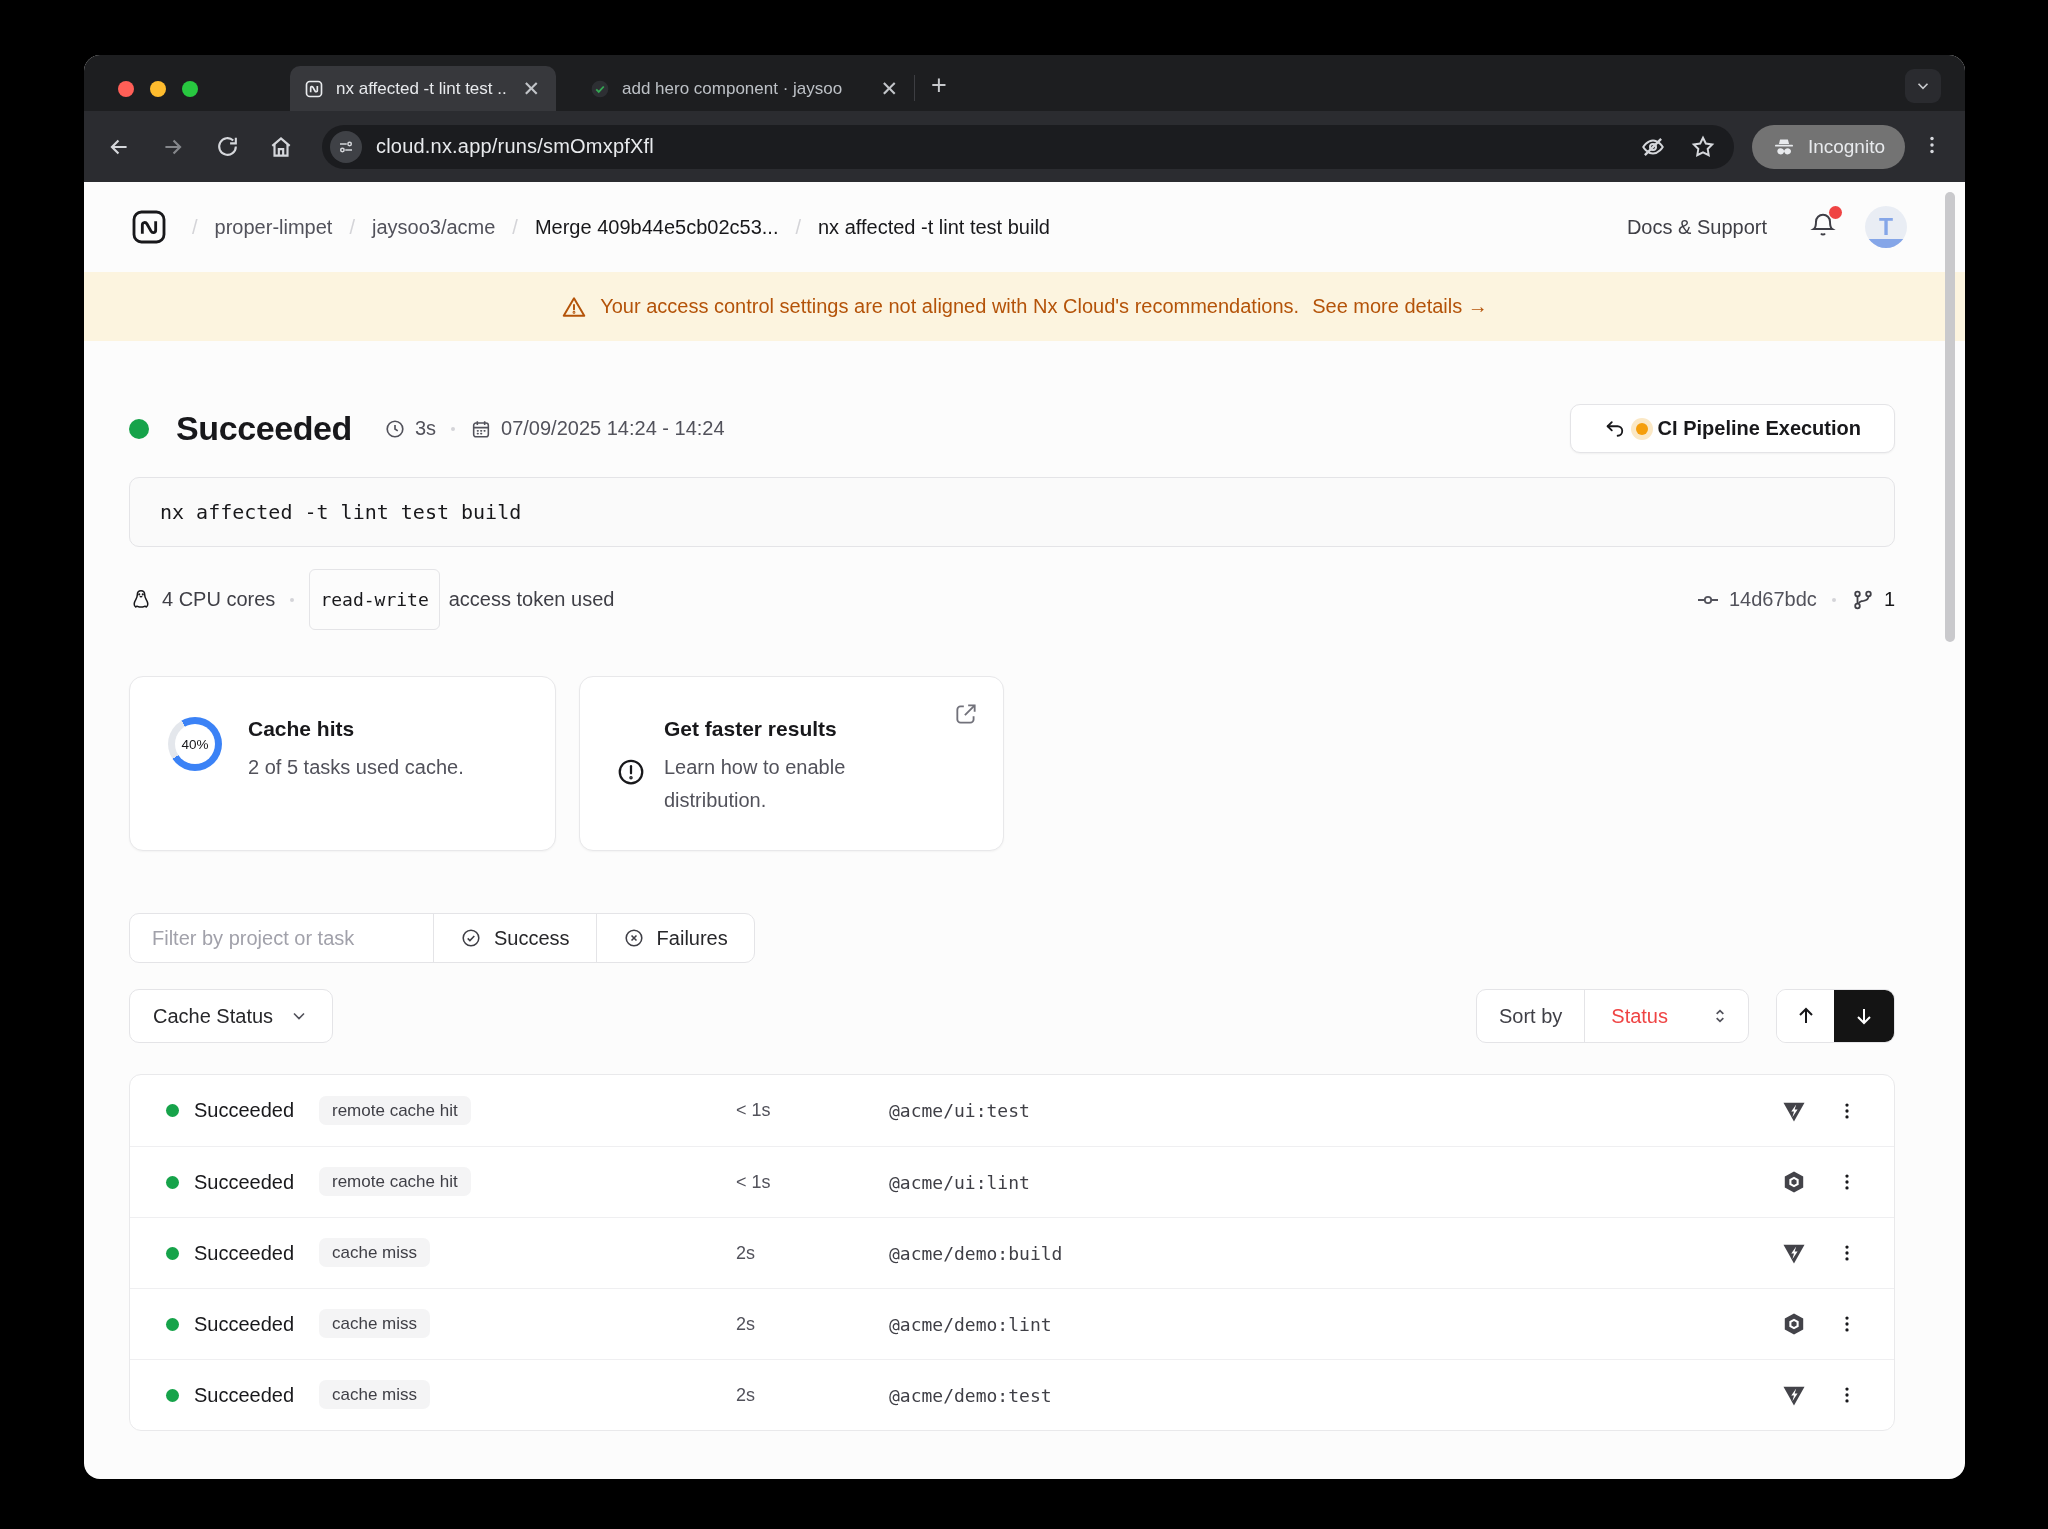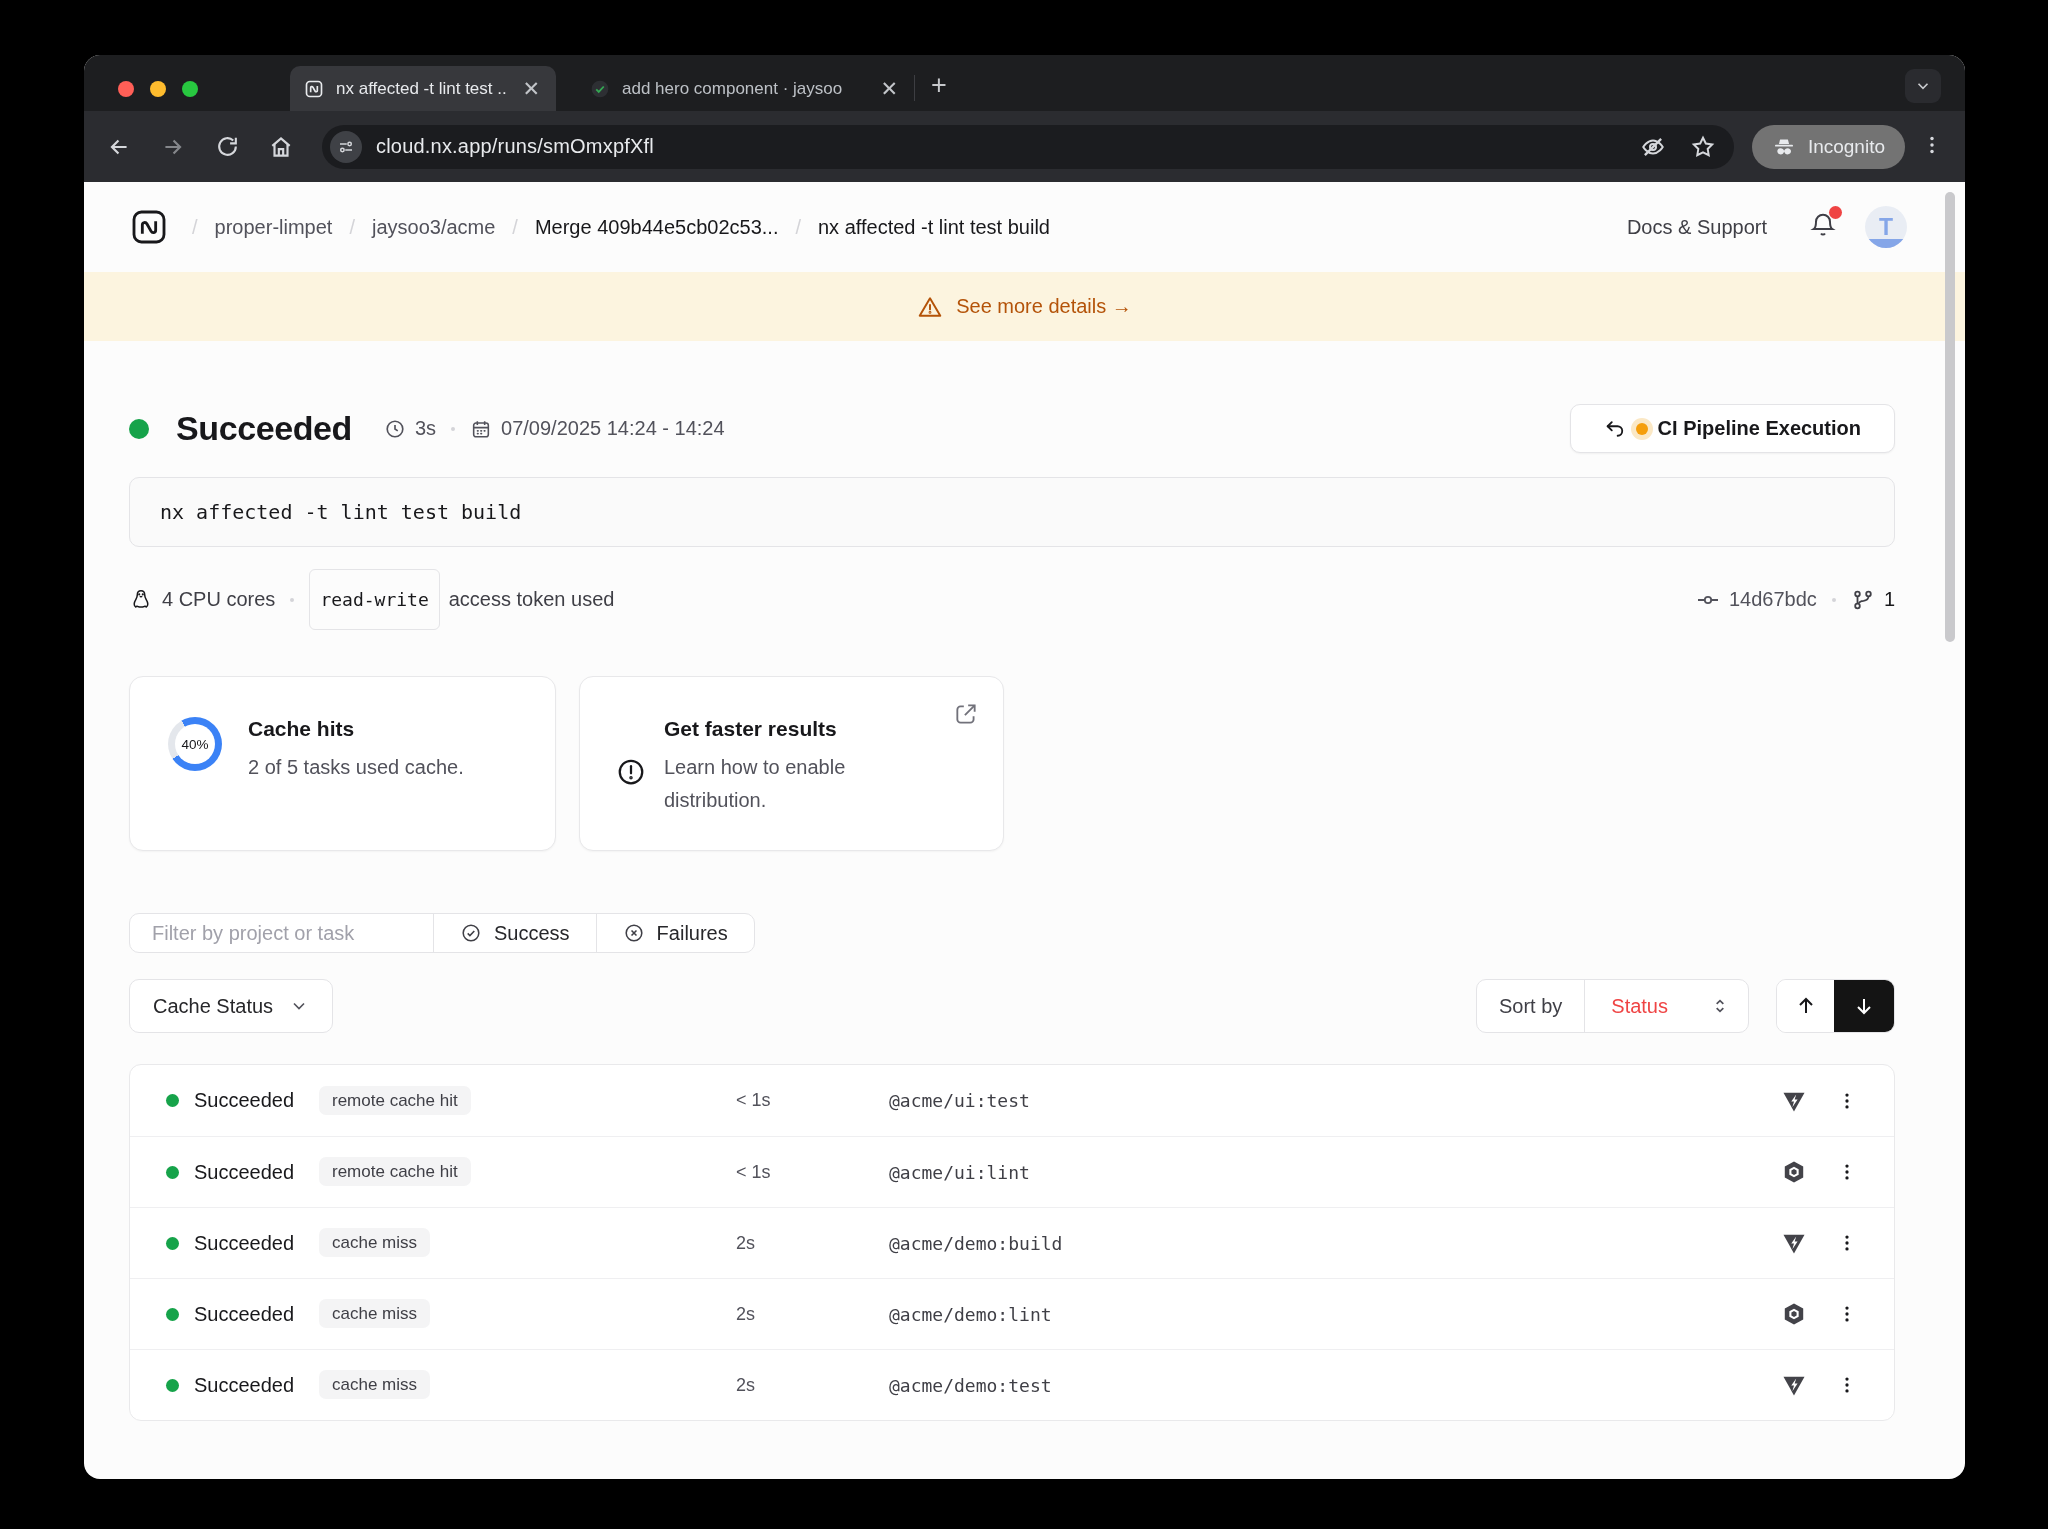--- a/index.html
+++ b/index.html
@@ -86,21 +86,21 @@
   .donut::after { content:""; position:absolute; inset:7px; background:#fff; border-radius:50%; }
   .donut-label { position:absolute; inset:0; display:flex; align-items:center; justify-content:center;
                  font-size:13.5px; color:#18181b; z-index:1; }
   .card-title { font-size:21px; font-weight:600; color:#18181b; margin-bottom:10px; }
   .card-desc { font-size:20px; color:#52525b; line-height:33px; }
   .card.faster { width:425px; position:relative; display:flex; padding:40px 0 0 36px; gap:18px; }
   .faster-icon { margin-top:40px; flex:none; }
   .ext-icon { position:absolute; top:24px; right:24px; }
 
   .filter-row { margin-top:62px; display:flex; }
-  .filter-group { display:flex; height:40px; border:1px solid #e4e4e7; border-radius:10px; background:#fff; overflow:hidden; }
+  .filter-group { display:flex; height:50px; border:1px solid #e4e4e7; border-radius:10px; background:#fff; overflow:hidden; }
   .filter-input { width:303px; border:none; outline:none; background:transparent; padding:0 22px; font-size:20px;
                   color:#18181b; font-family:"Liberation Sans", sans-serif; }
   .filter-input::placeholder { color:#a1a1aa; }
   .filter-seg { display:flex; align-items:center; gap:12px; padding:0 26px; border-left:1px solid #e4e4e7;
                 font-size:20px; color:#27272a; }
 
   .controls-row { margin-top:26px; display:flex; align-items:center; }
   .cache-status-btn { height:54px; display:flex; align-items:center; gap:16px; padding:0 23px;
                       border:1px solid #e4e4e7; border-radius:10px; background:#fff; font-size:20px; color:#27272a; }
   .controls-right { margin-left:auto; display:flex; align-items:flex-end; gap:27px; }
@@ -281,20 +281,21 @@
   </div>
 
   <div class="banner">
     <span style="display:flex">
       <svg width="26" height="26" viewBox="0 0 24 24" fill="none" stroke="#b45309" stroke-width="1.8" stroke-linejoin="round">
           <path d="M12 4 2.5 20h19z"></path>
           <path d="M12 10.2v4" stroke-linecap="round"></path>
           <circle cx="12" cy="17" r=".4" fill="#b45309"></circle>
         </svg>
     </span>
+    <span>Your access control settings are not aligned with Nx Cloud's recommendations.</span>
     <a href="#">See more details →</a>
   </div>
 
   <div class="main">
 
     <div class="status-row">
       <span class="status-dot"></span>
       <h1 class="status-title">Succeeded</h1>
       <div class="status-meta">
         <span style="display:flex">

